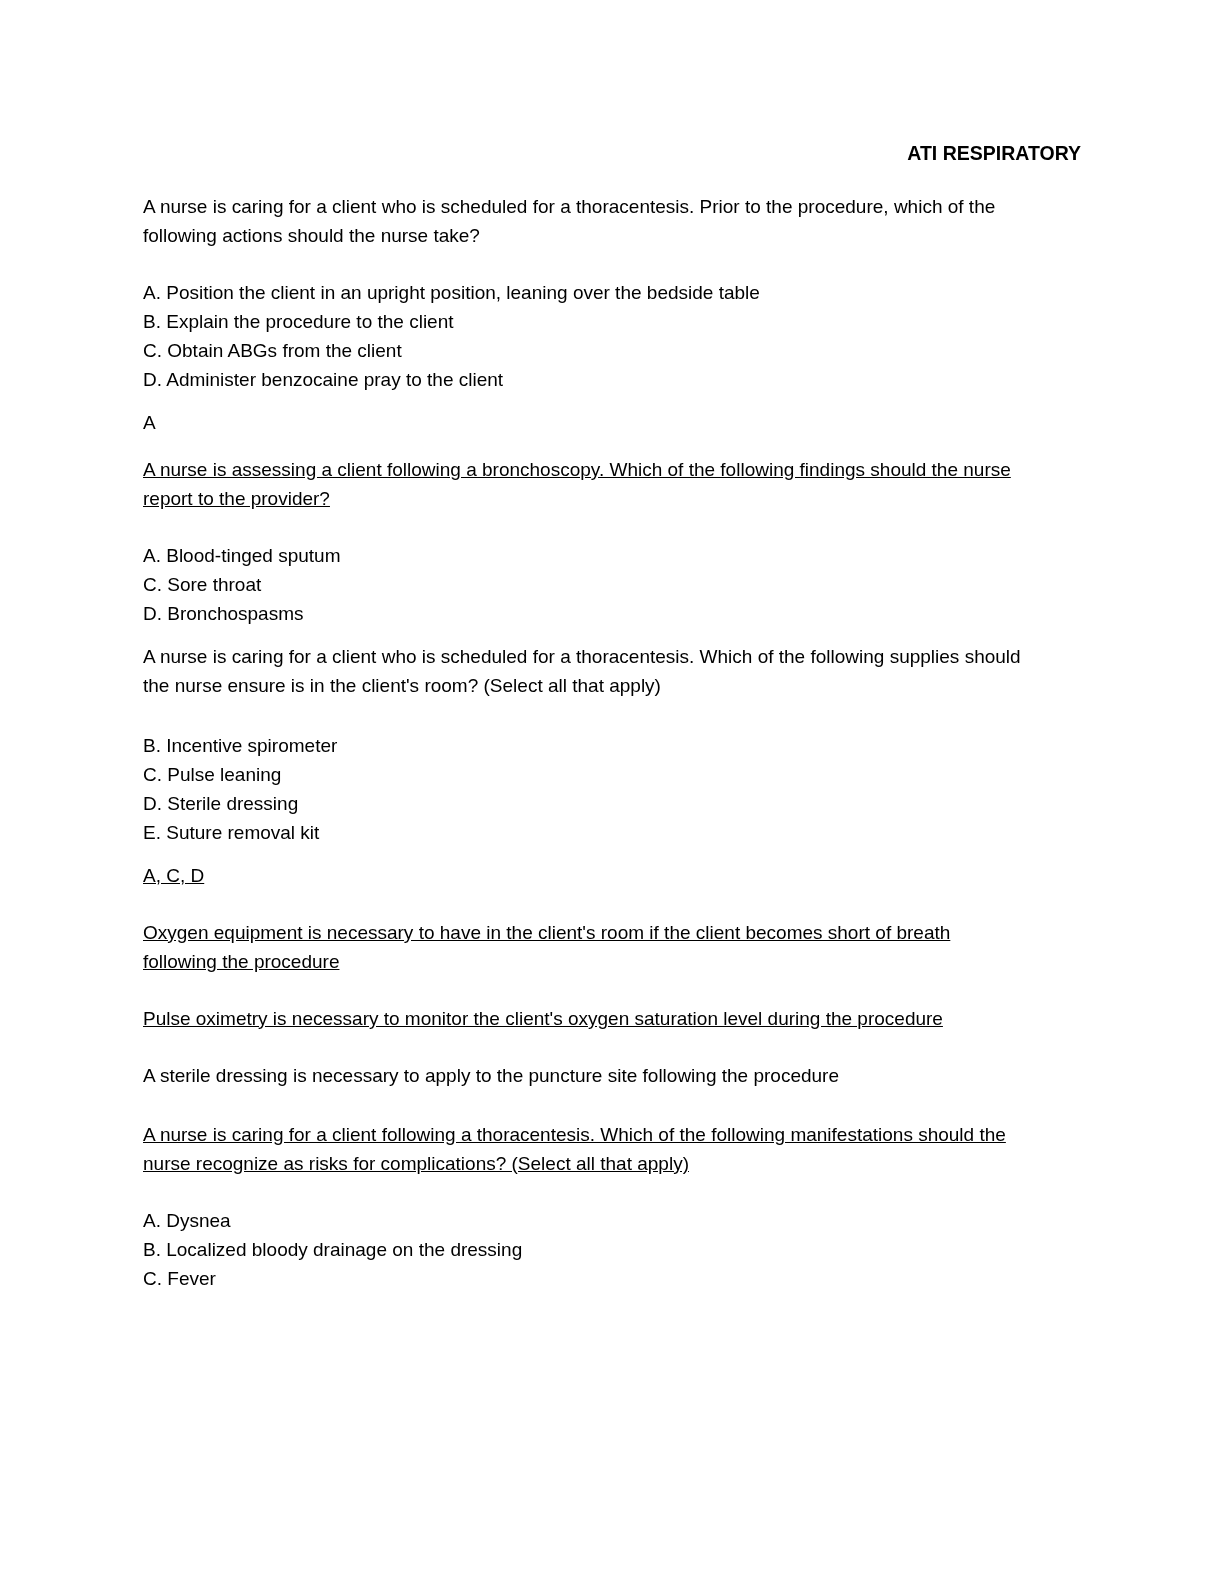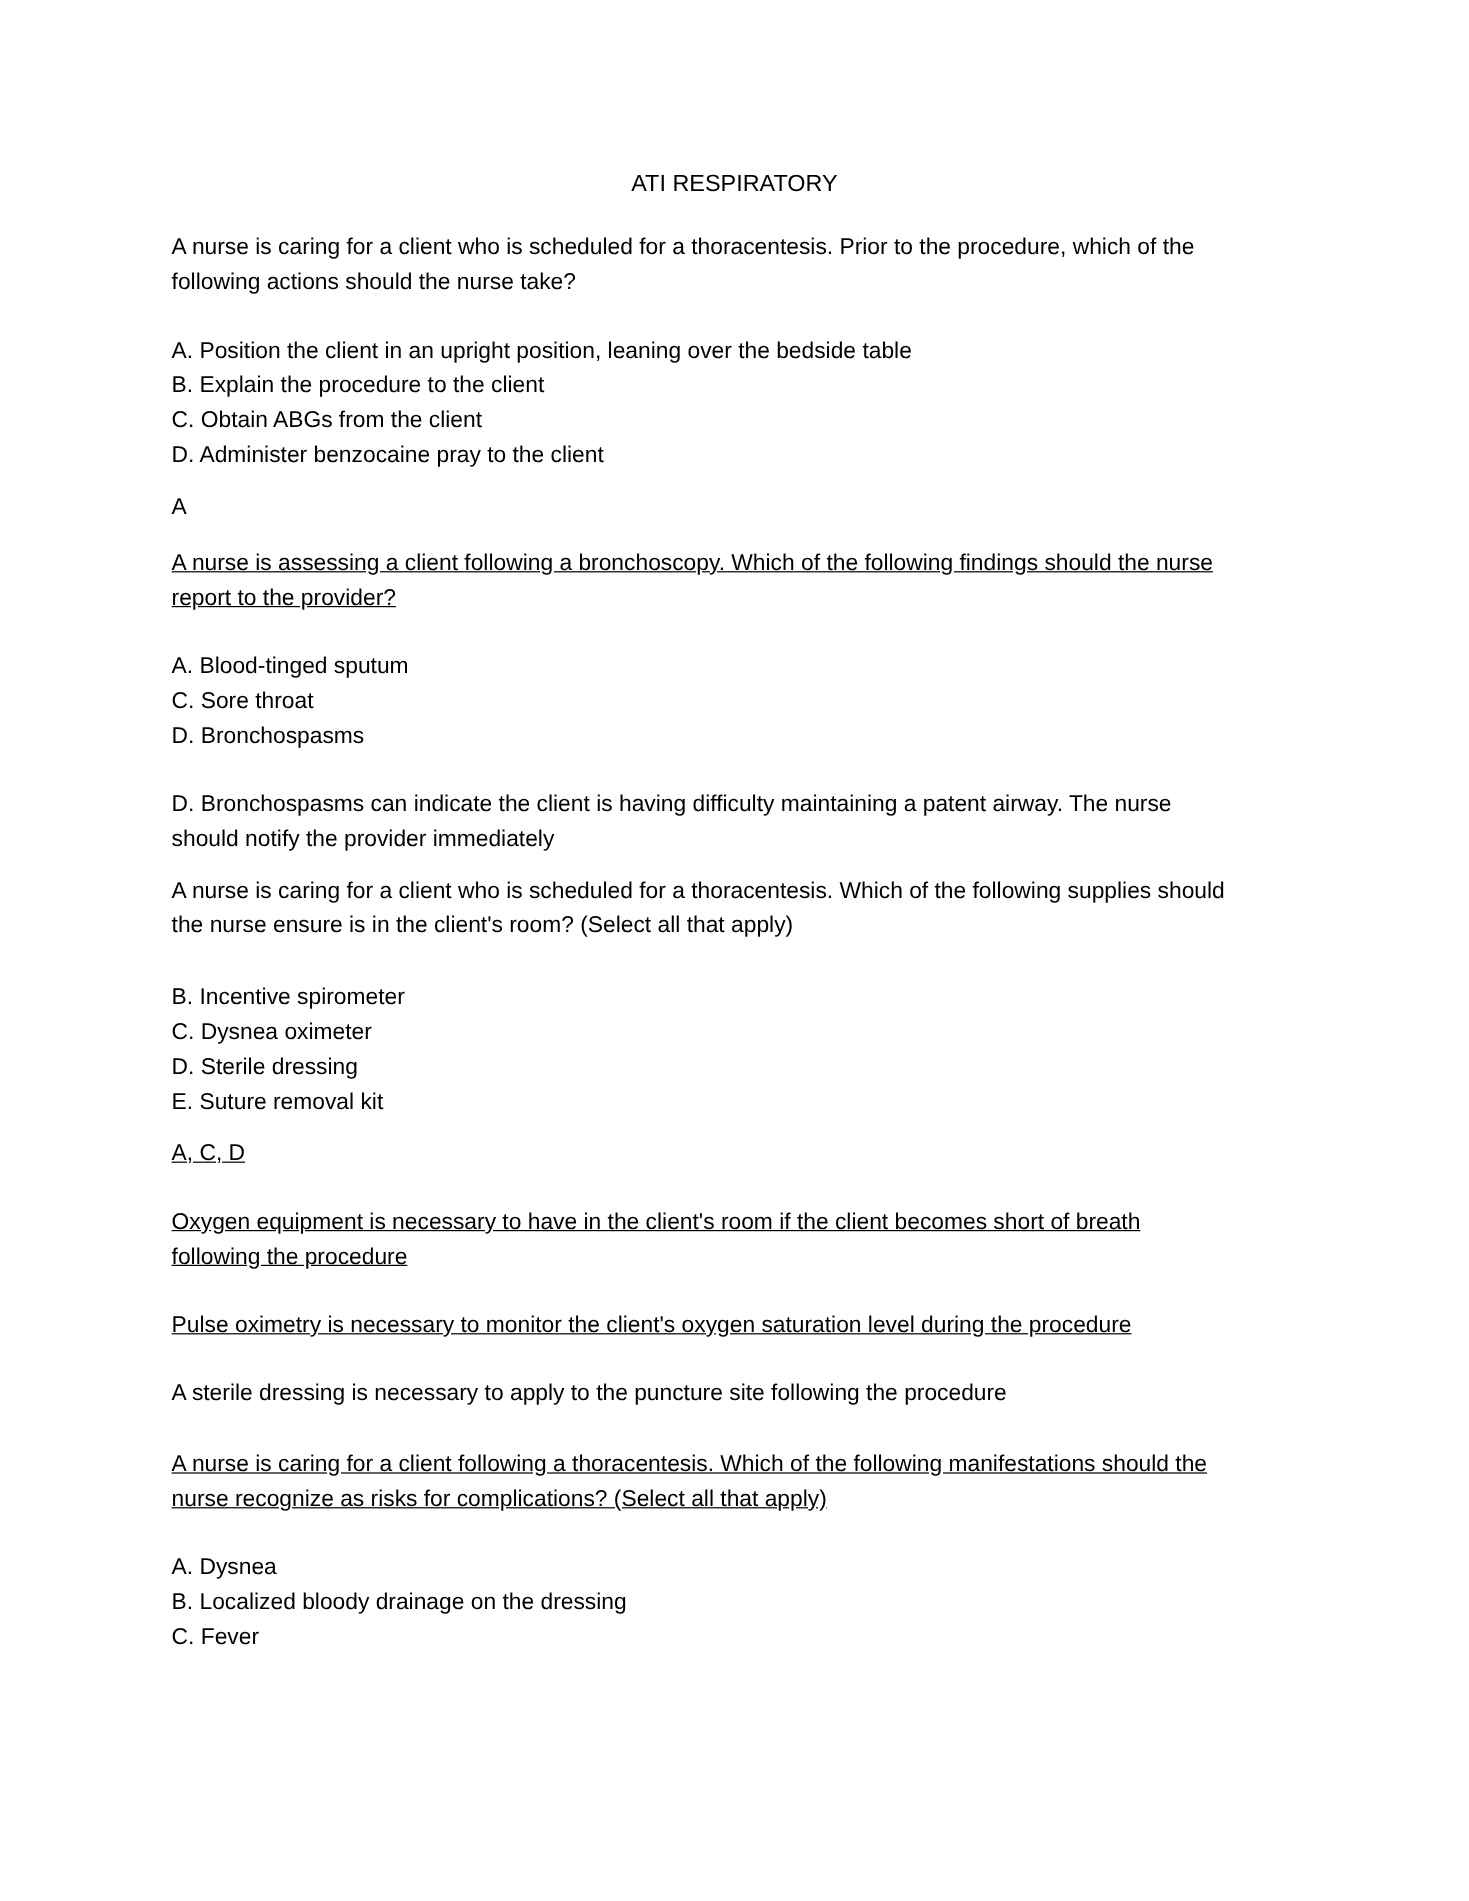--- a/index.html
+++ b/index.html
@@ -14,22 +14,22 @@
     color: #000000;
     font-family: "Liberation Sans", "DejaVu Sans", sans-serif;
     font-size: 19px;
     line-height: 29px;
   }
   .page-content {
     padding: 139px 40px 0 143px;
     max-width: 1010px;
   }
   .doc-title {
-    font-weight: normal;
-    text-align: center;
+    font-weight: bold;
+    text-align: right;
     width: 938px;
     margin: 0 0 24px 0;
     font-size: 19.5px;
   }
   p, .opts { margin: 0; }
   .stem, .rationale { white-space: pre-line; }
   .opt { display: block; }
   .mb14 { margin-bottom: 14px; margin-top: 28px; }
   .mb18 { margin-bottom: 18px; }
   .mb20 { margin-bottom: 30px; }
@@ -58,30 +58,28 @@
   </section>
 
   <section>
     <p class="stem mb28">A nurse is assessing a client following a bronchoscopy. Which of the following findings should the nurse
 report to the provider?</p>
     <div class="opts mb14">
       <span class="opt">A. Blood-tinged sputum</span>
       <span class="opt">C. Sore throat</span>
       <span class="opt">D. Bronchospasms</span>
     </div>
-    <p class="rationale mb14">D. Bronchospasms can indicate the client is having difficulty maintaining a patent airway. The nurse
-should notify the provider immediately</p>
   </section>
 
   <section>
     <p class="stem mb31">A nurse is caring for a client who is scheduled for a thoracentesis. Which of the following supplies should
 the nurse ensure is in the client's room? (Select all that apply)</p>
     <div class="opts mb14">
       <span class="opt">B. Incentive spirometer</span>
-      <span class="opt">C. Dysnea oximeter</span>
+      <span class="opt">C. Pulse leaning</span>
       <span class="opt">D. Sterile dressing</span>
       <span class="opt">E. Suture removal kit</span>
     </div>
     <p class="ans mb28">A, C, D</p>
     <p class="rationale mb28">Oxygen equipment is necessary to have in the client's room if the client becomes short of breath
 following the procedure</p>
     <p class="rationale mb28">Pulse oximetry is necessary to monitor the client's oxygen saturation level during the procedure</p>
     <p class="rationale mb20">A sterile dressing is necessary to apply to the puncture site following the procedure</p>
   </section>
 

